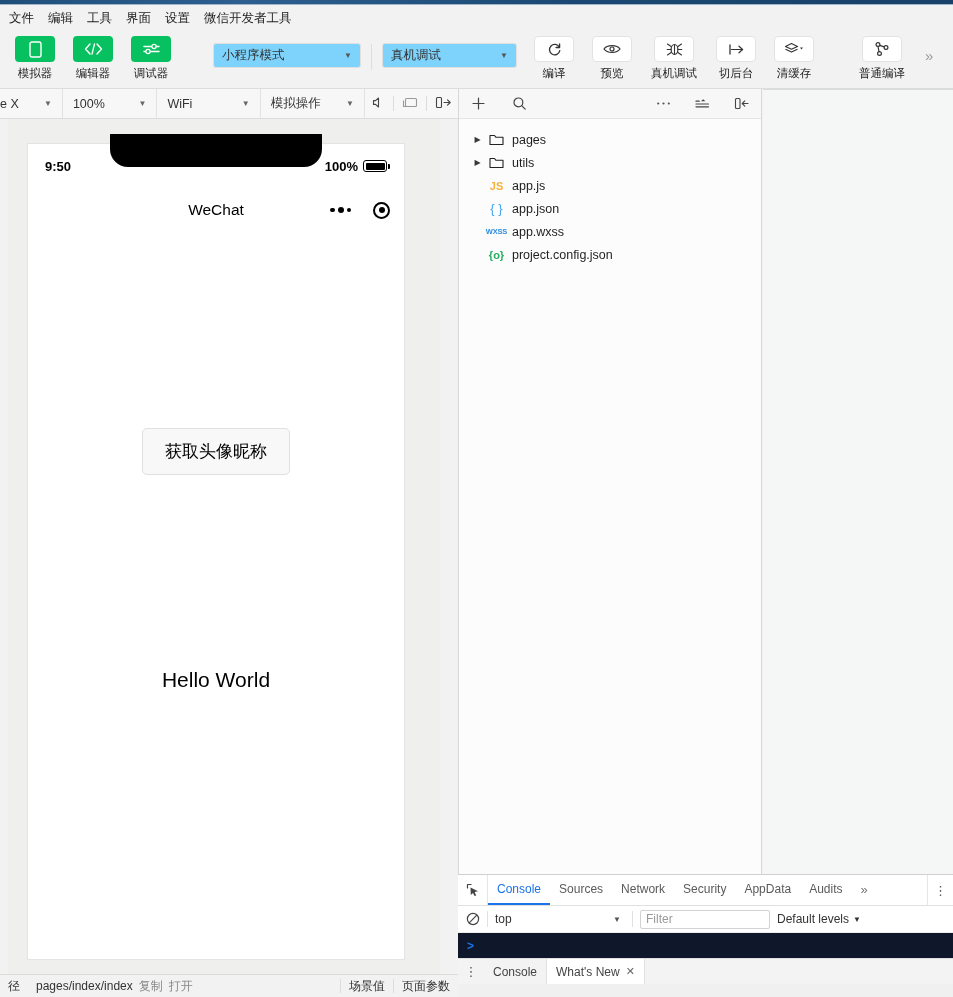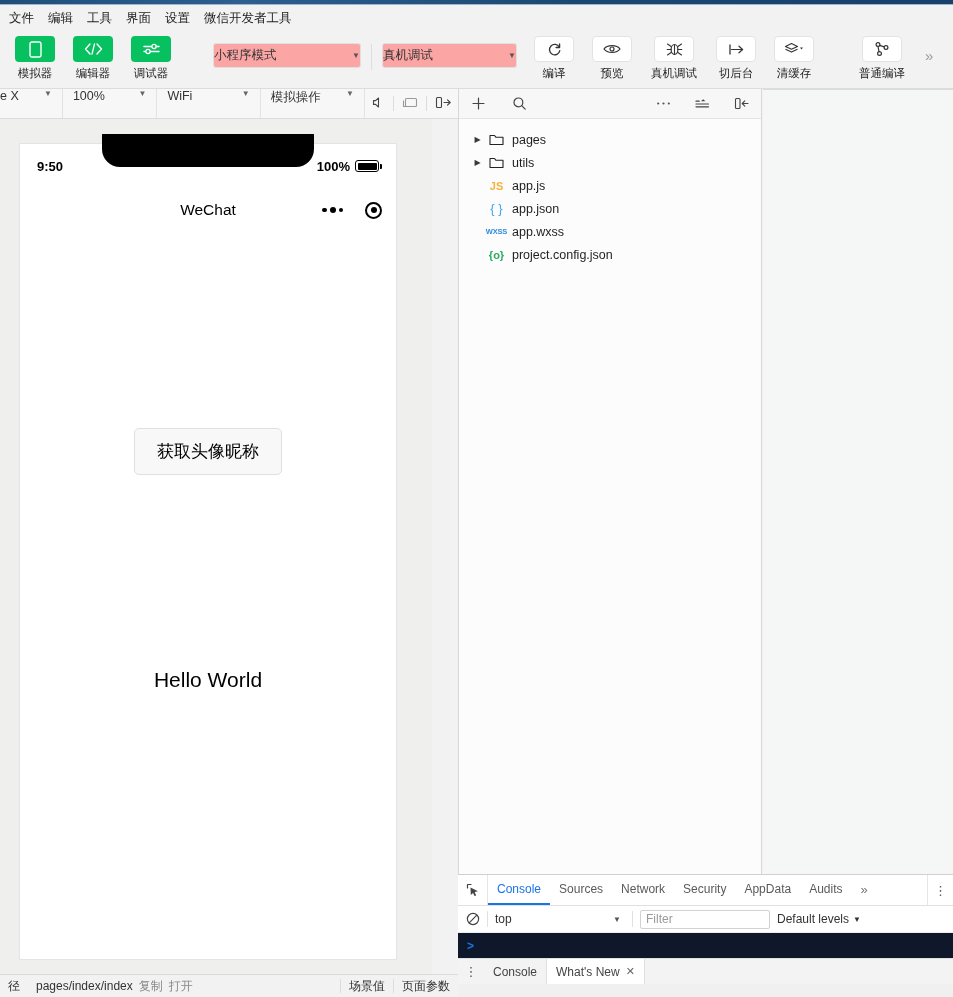--- a/index.html
+++ b/index.html
@@ -42,45 +42,45 @@
   }
   .tb-sq {
     width: 40px; height: 26px; border-radius: 4px;
     display: flex; align-items: center; justify-content: center;
   }
   .tb-sq.green { background: #07c160; }
   .tb-sq.plain { background: #ffffff; border: 1px solid #e3e3e3; }
   .tb-lbl { font-size: 11.5px; color: #222; margin-top: 4px; white-space: nowrap; }
 
   .tb-select {
-    height: 25px; background: #fca5a5; border: 1px solid #e0e0e0; border-radius: 3px;
+    height: 25px; background: #7dd3fc; border: 1px solid #e0e0e0; border-radius: 3px;
     display: flex; align-items: center; justify-content: space-between;
-    padding: 0 0; font-size: 12.5px; color: #333; margin-top: 12px;
+    padding: 0 8px; font-size: 12.5px; color: #333; margin-top: 12px;
   }
   .tb-select .cv { font-size: 8px; color: #555; margin-left: 10px; }
   .tb-divider { width: 1px; height: 26px; background: #dedede; margin: 13px 10px 0 10px; }
   .tb-more { font-size: 15px; color: #9b9b9b; margin: 16px 0 0 10px; cursor: default; }
 
   
   .sim-bar {
     position: absolute; left: 0; top: 89px; width: 458px; height: 30px;
     background: #f7f7f7; border-bottom: 1px solid #dcdcdc;
     display: flex; align-items: stretch;
   }
   .sim-sel {
-    display: flex; align-items: flex-start; justify-content: space-between;
+    display: flex; align-items: center; justify-content: space-between;
     border-right: 1px solid #e2e2e2; padding: 0 10px;
     font-size: 12.5px; color: #333; white-space: nowrap; overflow: hidden;
   }
   .sim-sel .cv { font-size: 8px; color: #666; margin-left: 8px; }
   .sim-icons { display: flex; align-items: center; gap: 8px; padding: 0 7px; }
   .sim-icons .vdiv { width: 1px; height: 15px; background: #dcdcdc; }
 
   .sim-stage {
-    position: absolute; left: 0; top: 119px; width: 432px; height: 855px;
+    position: absolute; left: 8px; top: 119px; width: 432px; height: 855px;
     background: #efefee; overflow: hidden;
   }
   .phone {
     position: absolute; left: 20px; top: 25px; width: 376px; height: 815px;
     background: #ffffff; box-shadow: 0 0 0 1px #e4e4e4;
   }
   .status {
     position: relative; height: 44px; display: flex; align-items: center;
     justify-content: space-between; padding: 0 17px; font-size: 13px; color: #000;
     font-weight: bold;

